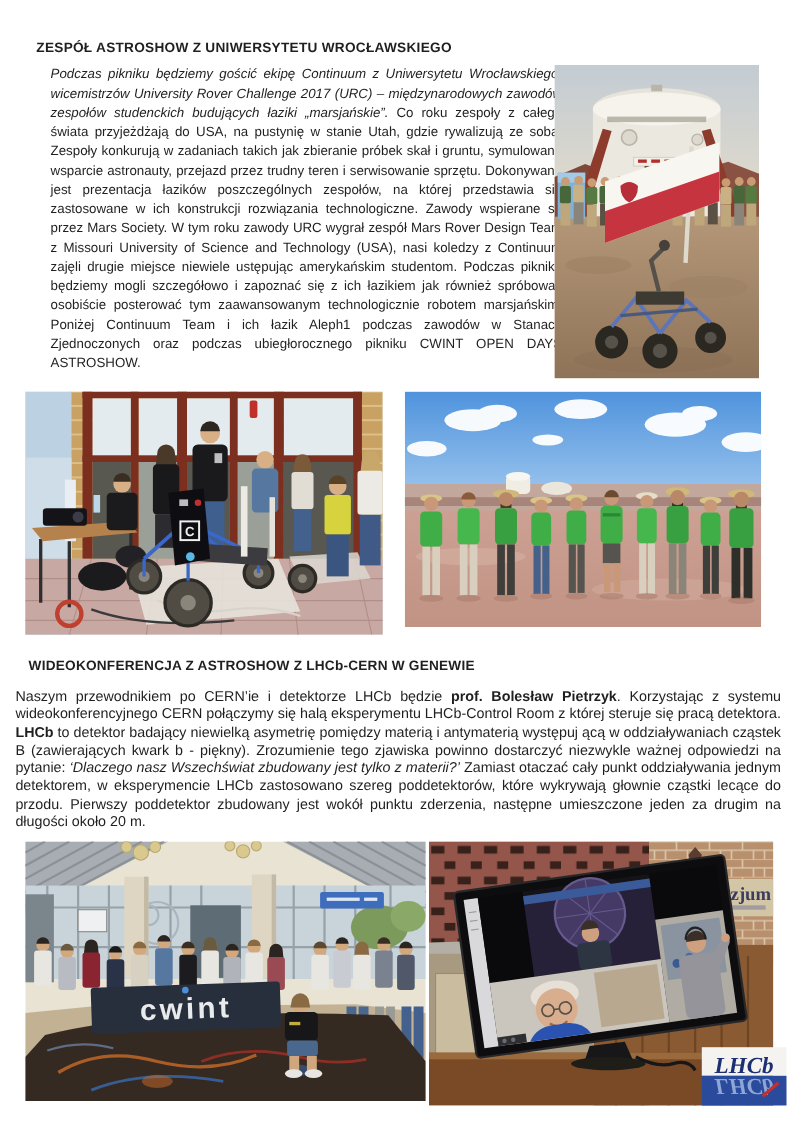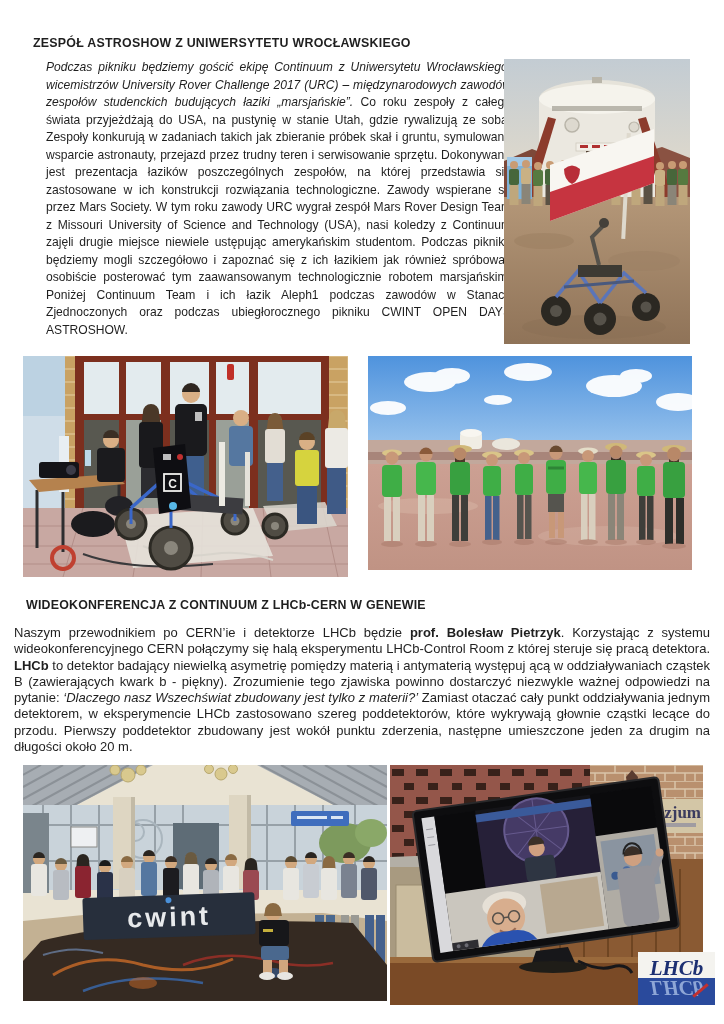--- a/index.html
+++ b/index.html
@@ -410,21 +410,21 @@
             <path d="M-5,9 a6,5 0 0 0 10,0 l0,5 -10,0 z" fill="#4a3828"></path>
             <rect x="-11" y="12" width="22" height="36" rx="4" fill="#38a040"></rect>
             <rect x="-9" y="48" width="8" height="46" fill="#2e2e2a"></rect>
             <rect x="2" y="48" width="8" height="46" fill="#2e2e2a"></rect>
             <ellipse cx="0" cy="96" rx="12" ry="3" fill="#a87868" opacity="0.5"></ellipse>
           </g>
       </g>
     </svg>
   </figure>
 
-  <div class="heading" id="heading2">WIDEOKONFERENCJA Z CONTINUUM Z LHCb-CERN W GENEWIE</div>
+  <div class="heading" id="heading2">WIDEOKONFERENCJA Z ASTROSHOW Z LHCb-CERN W GENEWIE</div>
 
   <div class="para" id="para2"><span class="run-normal">Naszym przewodnikiem po CERN’ie i detektorze LHCb będzie </span><span class="run-bold">prof. Bolesław Pietrzyk</span><span class="run-normal">. Korzystając z systemu wideokonferencyjnego CERN połączymy się halą eksperymentu LHCb-Control Room z której steruje się pracą detektora. </span><span class="run-bold">LHCb</span><span class="run-normal"> to detektor badający niewielką asymetrię pomiędzy materią i antymaterią występuj ącą w oddziaływaniach cząstek B (zawierających kwark b - piękny). Zrozumienie tego zjawiska powinno dostarczyć niezwykle ważnej odpowiedzi na pytanie: </span><span class="run-italic">‘Dlaczego nasz Wszechświat zbudowany jest tylko z materii?’</span><span class="run-normal"> Zamiast otaczać cały punkt oddziaływania jednym detektorem, w eksperymencie LHCb zastosowano szereg poddetektorów, które wykrywają głownie cząstki lecące do przodu. Pierwszy poddetektor zbudowany jest wokół punktu zderzenia, następne umieszczone jeden za drugim na długości około 20 m.</span></div>
 
   <figure class="photo" id="photo-cwint" aria-label="Grupa uczestników z ciemnym banerem CWINT w holu recepcji CERN, kolorowa mozaika na podłodze">
     <svg width="364" height="236" viewBox="0 0 364 236">
       <rect width="364" height="236" fill="#e9e3d3"></rect>
       <polygon points="0,0 130,0 0,68" fill="#a7adb3"></polygon>
       <g stroke="#8b9197" stroke-width="2">
         <line x1="18" y1="0" x2="0" y2="10"></line>
           <line x1="40" y1="0" x2="0" y2="22"></line>

